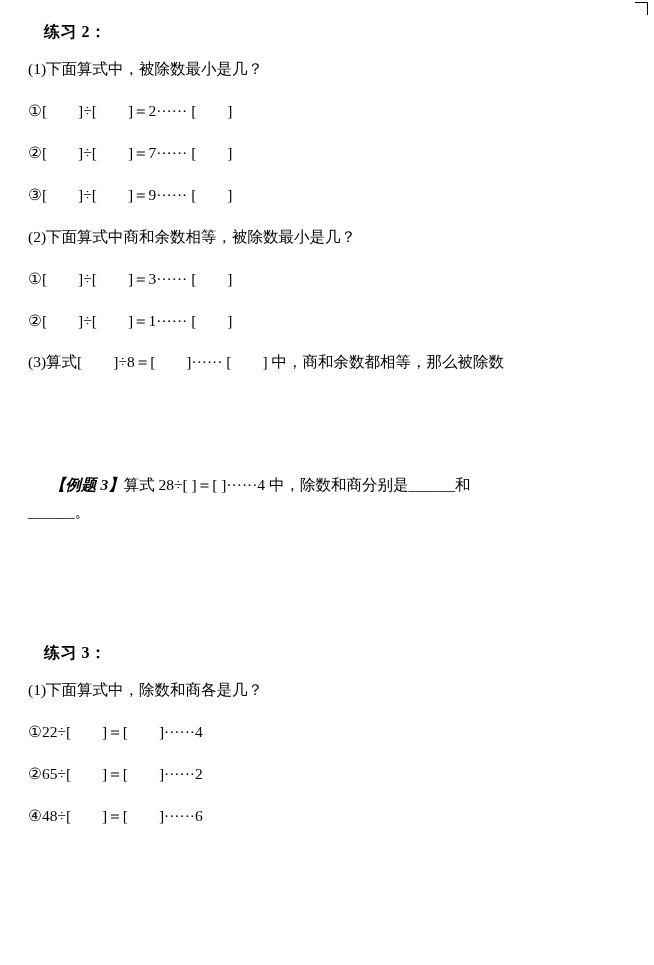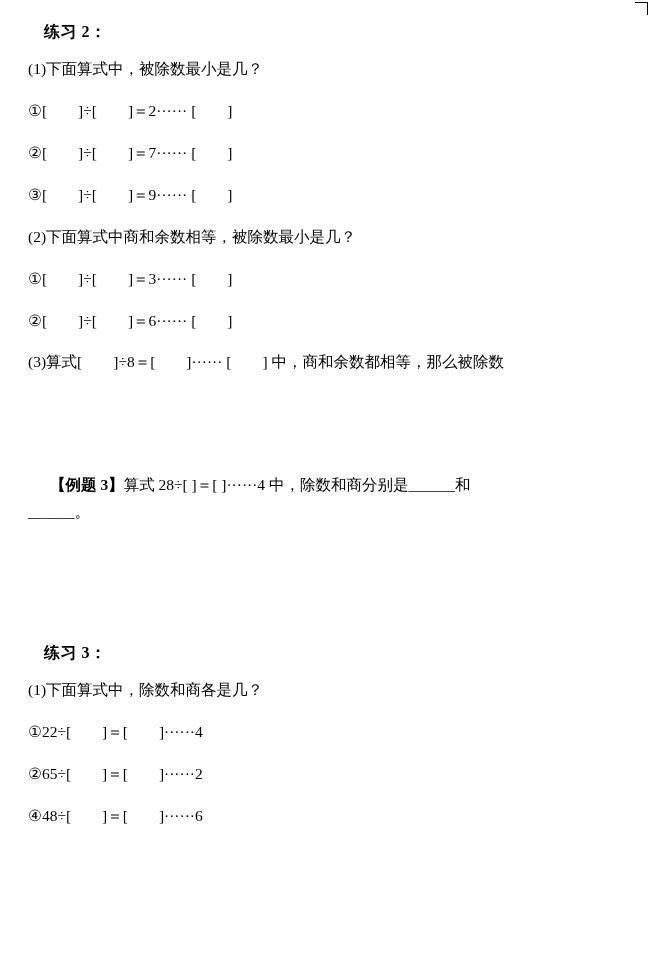--- a/index.html
+++ b/index.html
@@ -60,41 +60,42 @@
     margin: 0 0 24px 0;
     line-height: 1.7;
     text-indent: 22px;
   }
   .example-line .cont {
     display: block;
     text-indent: 0;
   }
   .bold {
     font-weight: bold;
+    font-style: italic;
   }
 </style>
 </head>
 <body>
 
 <div class="page">
 
   <div class="corner-mark"></div>
 
   <div class="content">
 
     <div class="h-title">练习 2：</div>
 
     <div class="line">(1)下面算式中，被除数最小是几？</div>
     <div class="line">①[        ]÷[        ]＝2······ [        ]</div>
     <div class="line">②[        ]÷[        ]＝7······ [        ]</div>
     <div class="line">③[        ]÷[        ]＝9······ [        ]</div>
 
     <div class="line">(2)下面算式中商和余数相等，被除数最小是几？</div>
     <div class="line">①[        ]÷[        ]＝3······ [        ]</div>
-    <div class="line">②[        ]÷[        ]＝6······ [        ]</div>
+    <div class="line">②[        ]÷[        ]＝1······ [        ]</div>
 
     <div class="line">(3)算式[        ]÷8＝[        ]······ [        ] 中，商和余数都相等，那么被除数</div>
 
     <div class="gap-lg"></div>
 
     <div class="example-line"><span class="bold">【例题 3】</span><span>算式 28÷[        ]＝[        ]······4 中，除数和商分别是______和</span><span class="cont">______。</span></div>
 
     <div class="gap-md"></div>
 
     <div class="h-title">练习 3：</div>

